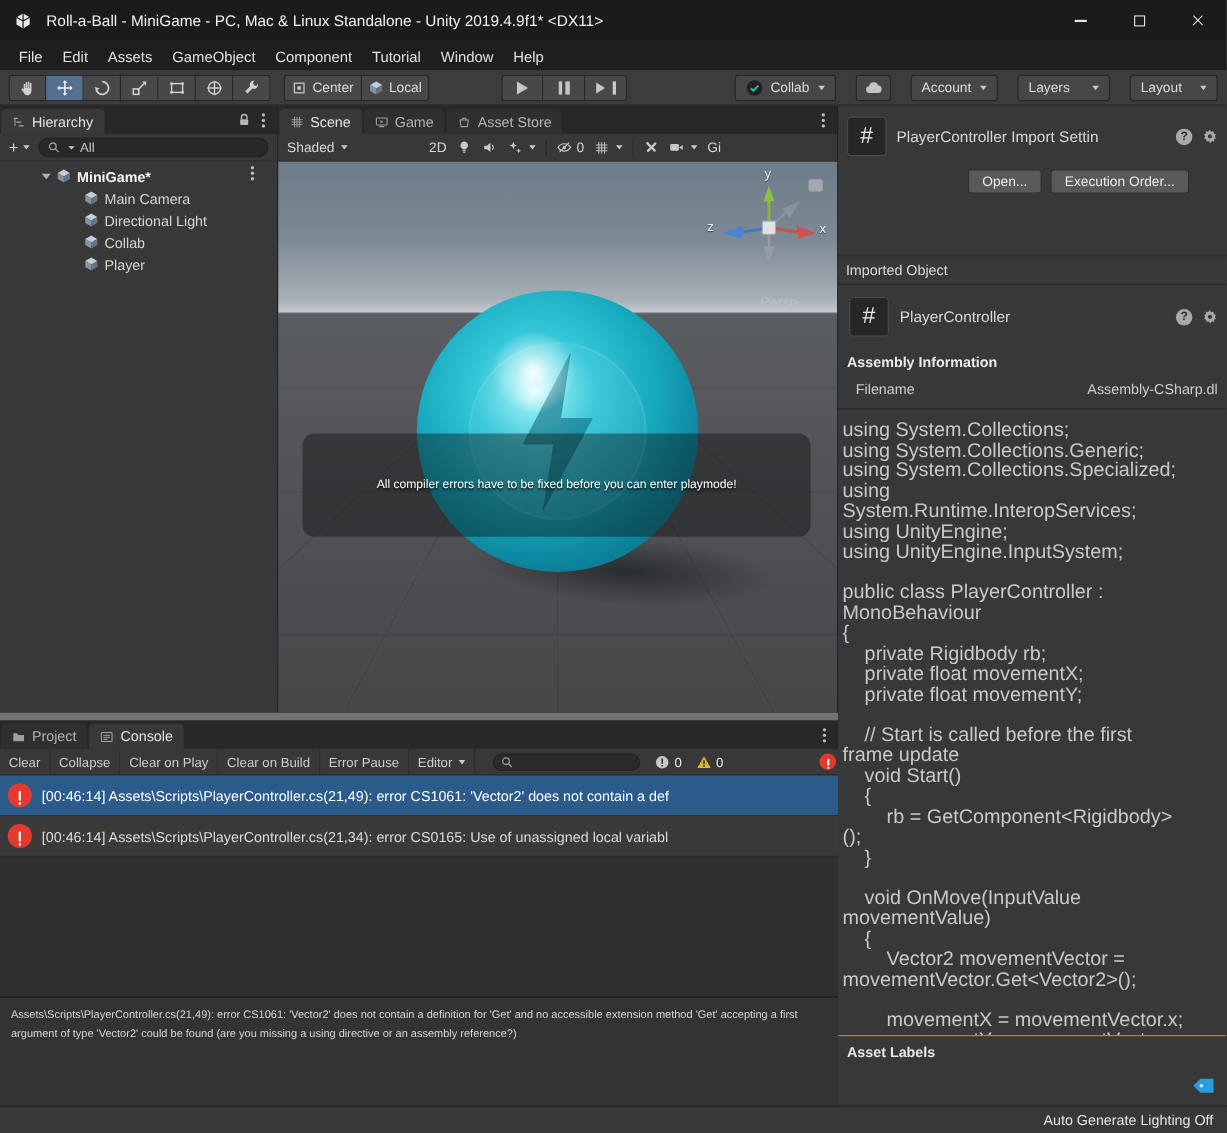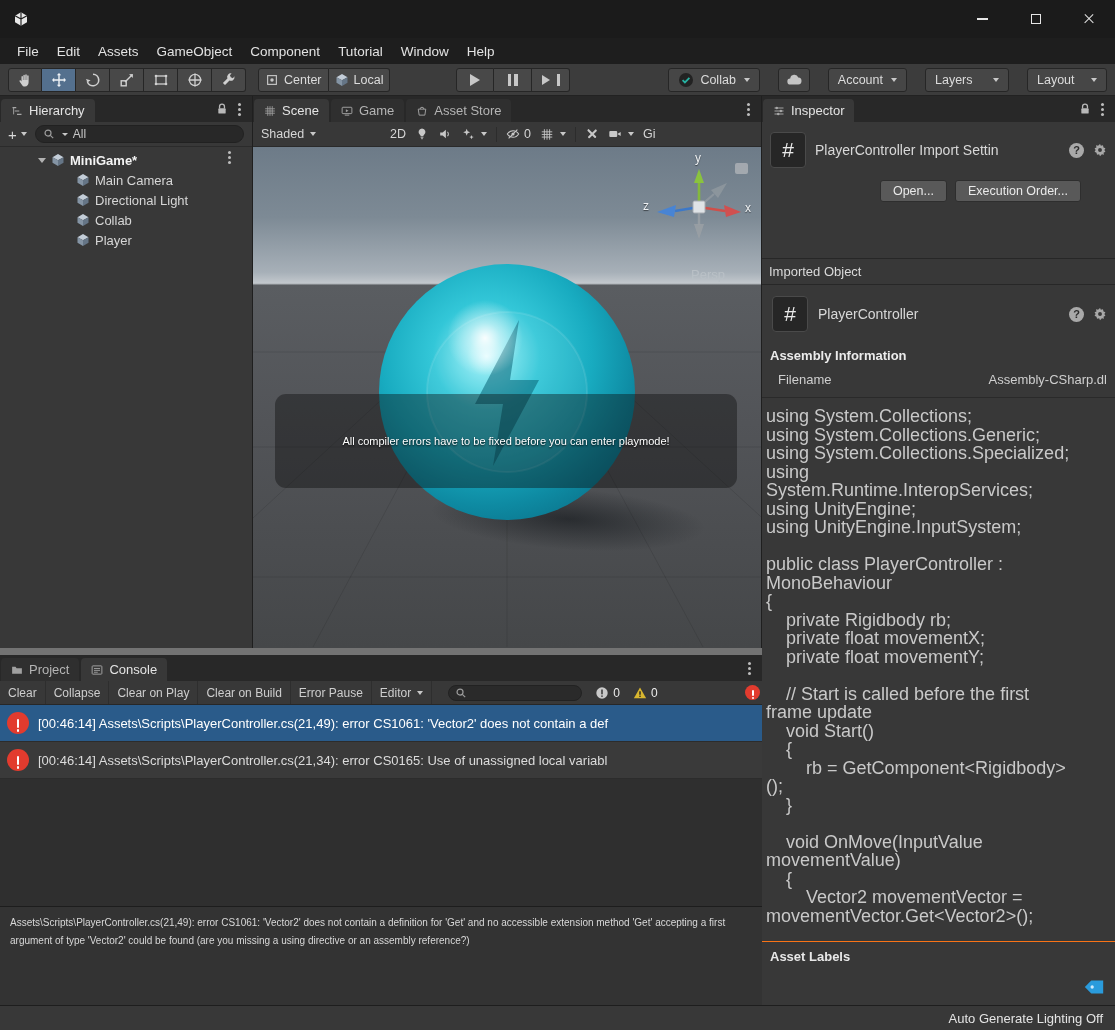--- a/index.html
+++ b/index.html
@@ -159,20 +159,21 @@
 
 <div class="app">
 
   <div class="titlebar">
     <span class="app-icon">
       <svg class="ic16" viewBox="0 0 20 20">
           <polygon points="10,1.5 17.5,5.8 17.5,14.2 10,18.5 2.5,14.2 2.5,5.8" fill="#e8e8e8"></polygon>
           <path d="M10 1.5v8.6M2.5 5.8l7.5 4.3M17.5 5.8l-7.5 4.3M10 10.1v8.4" stroke="#1b1b1b" stroke-width="1.4" fill="none"></path>
         </svg>
     </span>
+    <span class="title">Roll-a-Ball - MiniGame - PC, Mac &amp; Linux Standalone - Unity 2019.4.9f1* &lt;DX11&gt;</span>
     <div class="win-controls">
       <div class="win-btn">
           <span class="min-glyph"></span>
         </div>
       <div class="win-btn">
           <span class="max-glyph"></span>
         </div>
       <div class="win-btn">
           <span class="close-glyph"></span>
         </div>
@@ -595,35 +596,20 @@
               <i></i>
             </span>
           <span>[00:46:14] Assets\Scripts\PlayerController.cs(21,34): error CS0165: Use of unassigned local variabl</span>
         </div>
         <div class="cempty"></div>
         <div class="cdetail"><span>Assets\Scripts\PlayerController.cs(21,49): error CS1061: 'Vector2' does not contain a definition for 'Get' and no accessible extension method 'Get' accepting a first argument of type 'Vector2' could be found (are you missing a using directive or an assembly reference?)</span></div>
       </div>
     </div>
 
     <div class="inspector">
-      <div class="tabbar">
-        <div class="tab active">
-          <svg class="ic12" viewBox="0 0 16 16">
-              <path d="M2 4h12M2 8h12M2 12h12" stroke="#a8a8a8" stroke-width="1.3"></path>
-              <circle cx="5" cy="4" r="1.7" fill="#a8a8a8"></circle>
-              <circle cx="10.5" cy="8" r="1.7" fill="#a8a8a8"></circle>
-              <circle cx="7" cy="12" r="1.7" fill="#a8a8a8"></circle>
-            </svg>
-          <span>Inspector</span>
-        </div>
-        <svg class="ic14 bar-lock">
-            <use href="#lockicon"></use>
-          </svg>
-        <span class="kebab"></span>
-      </div>
 
       <div class="ihead">
         <div class="ihrow">
           <span class="scripticon">
               <span>#</span>
             </span>
           <span class="ititle">PlayerController Import Settin</span>
           <span class="iconbtns">
             <span class="helpb">?</span>
             <svg class="ic14">

